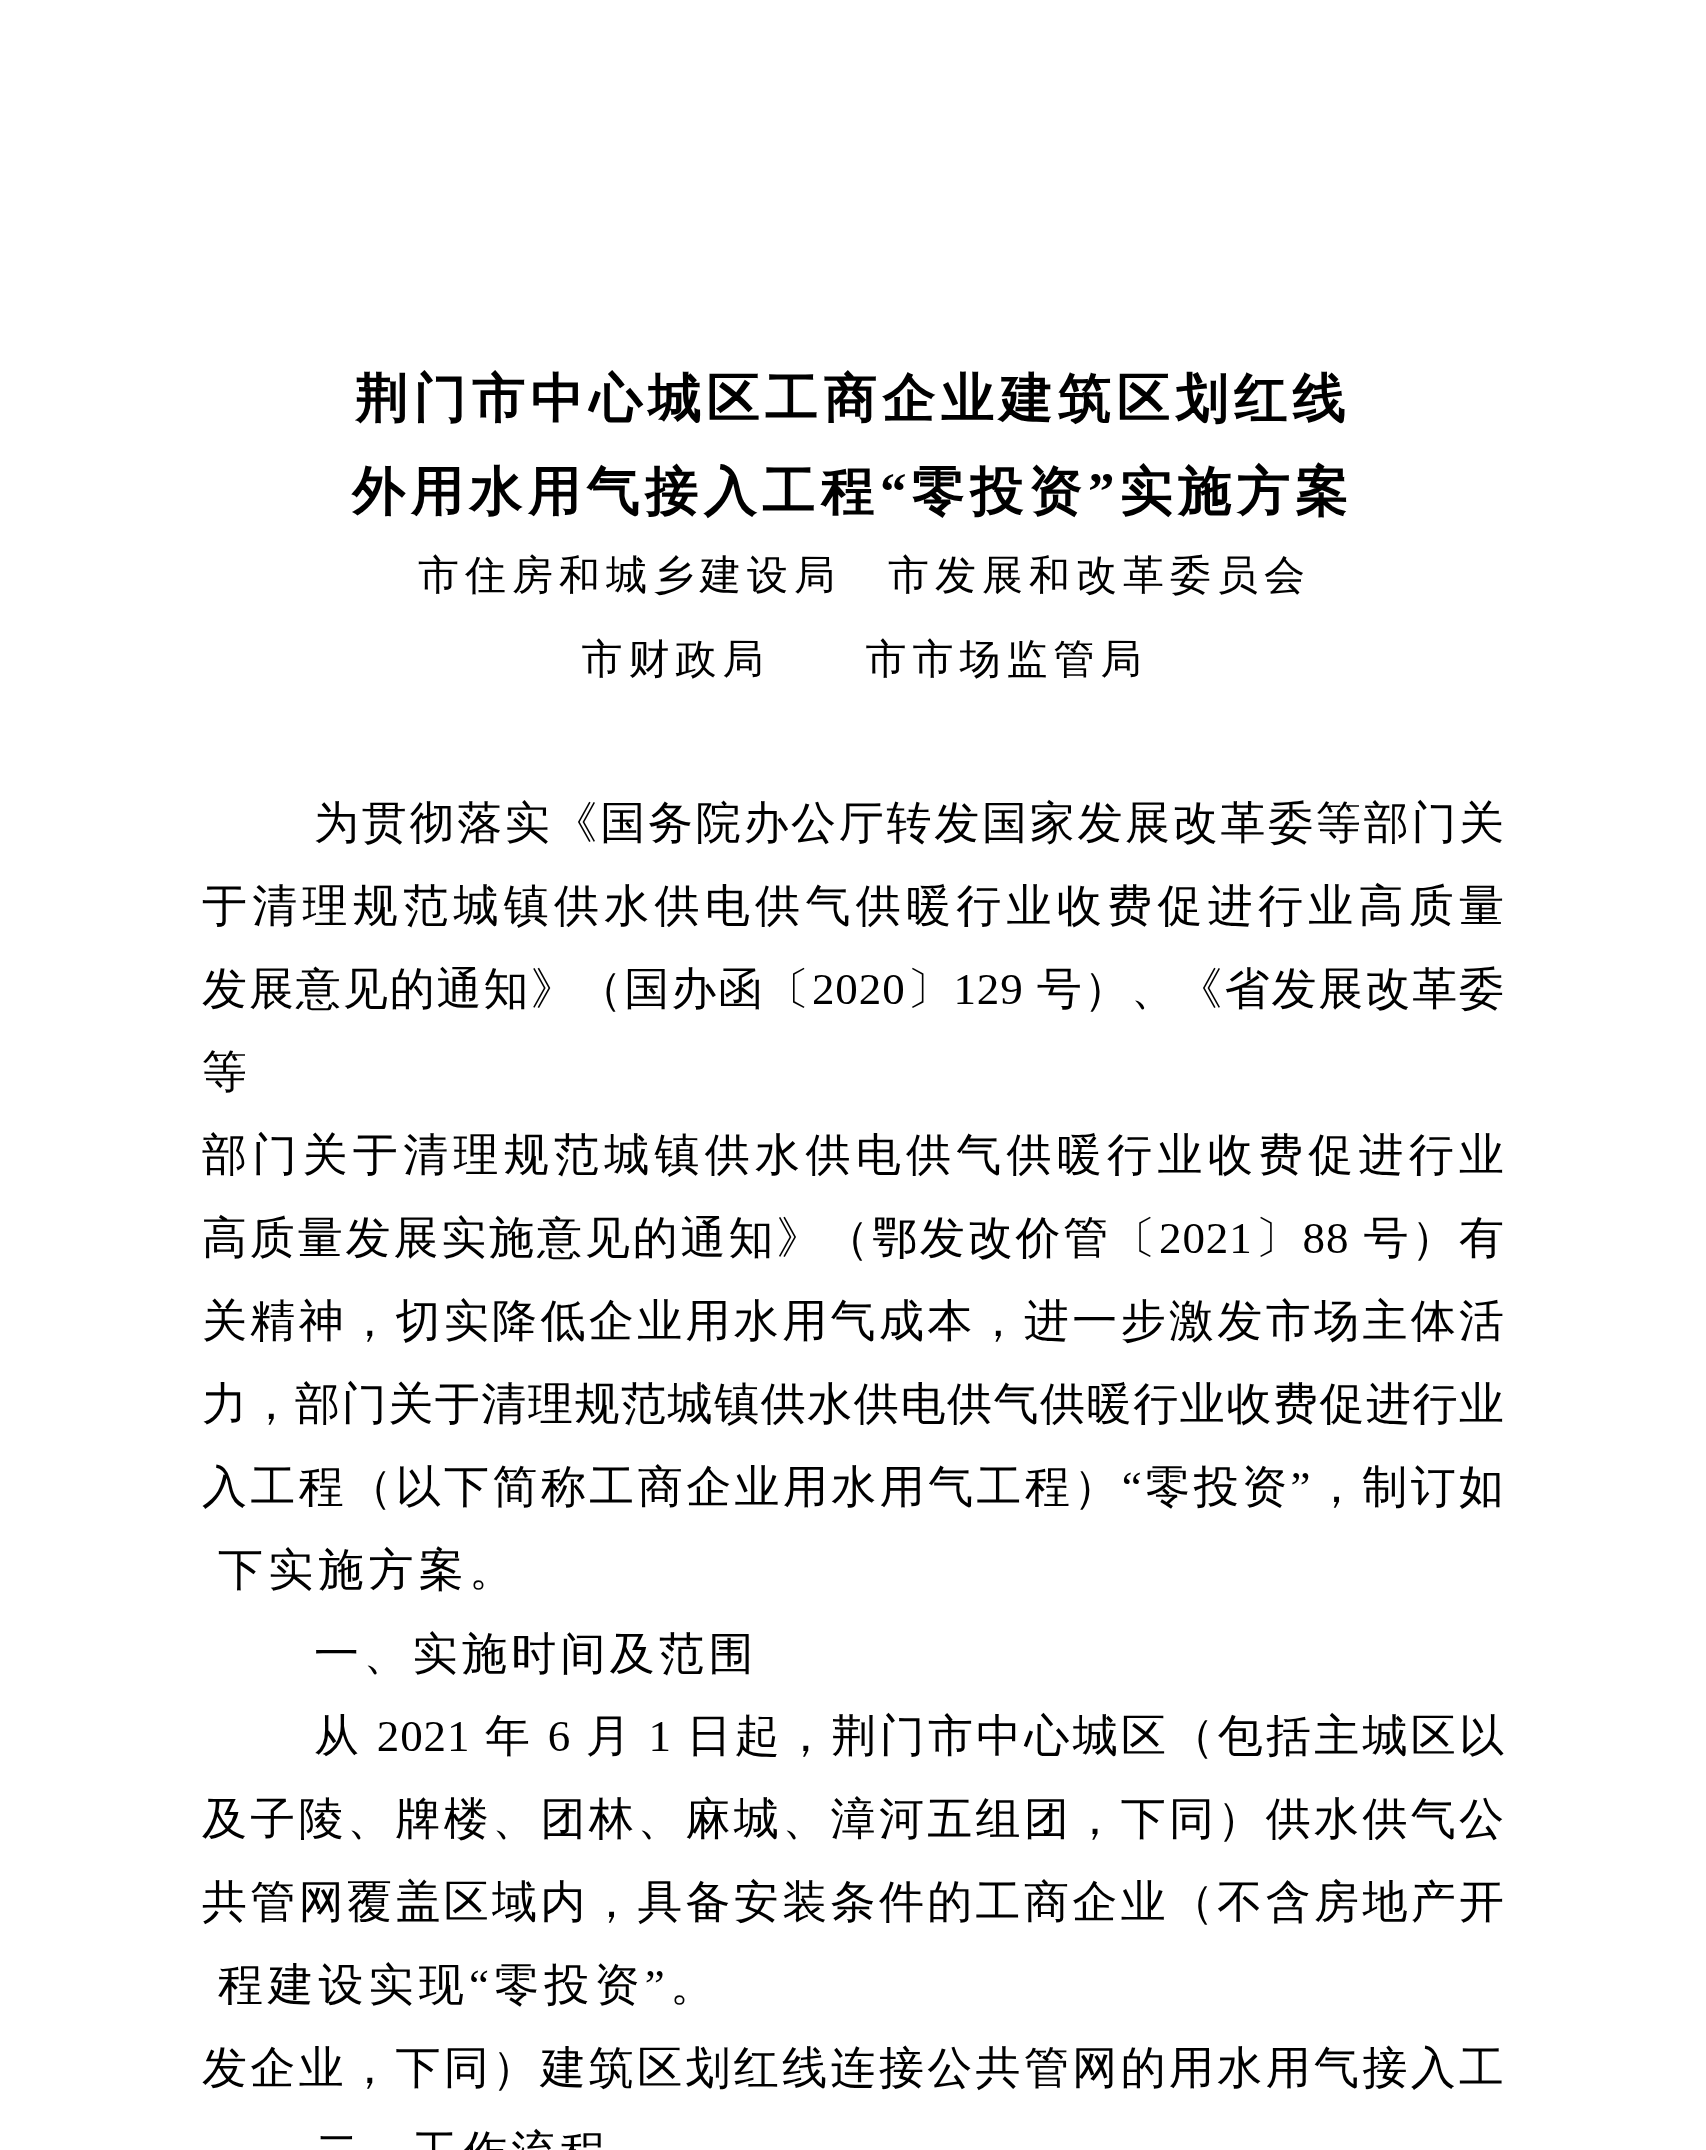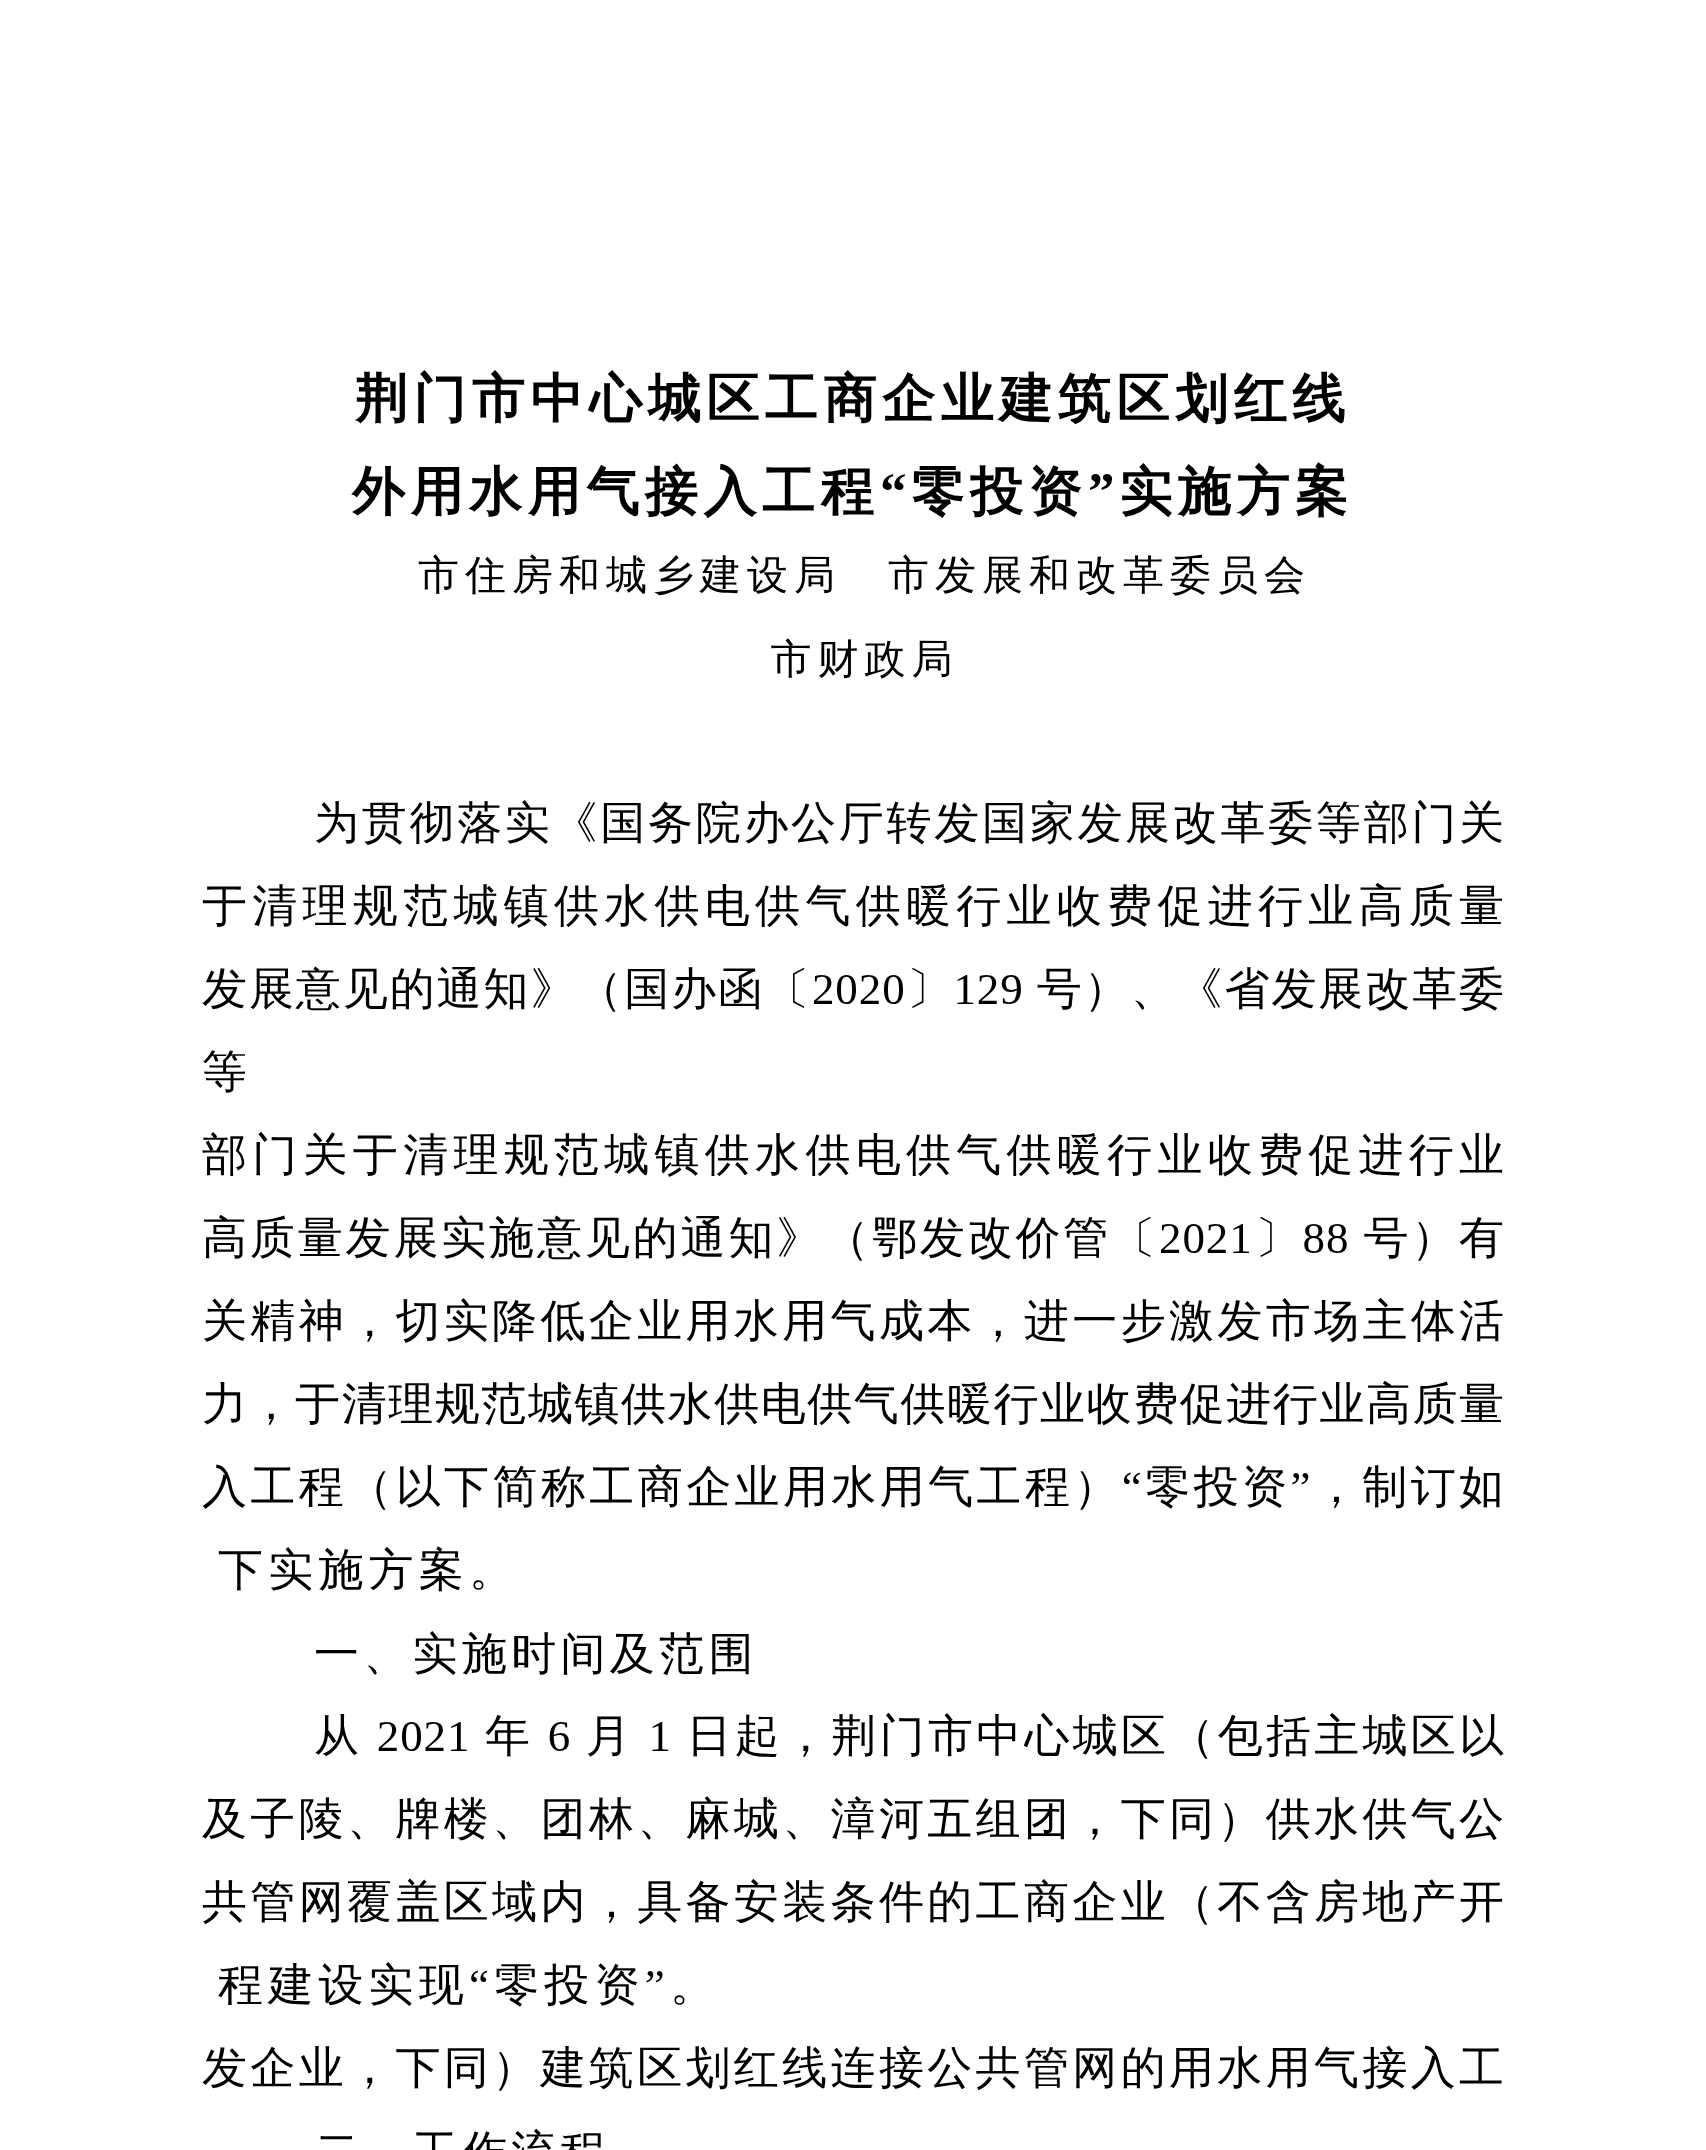--- a/index.html
+++ b/index.html
@@ -90,33 +90,34 @@
     <div>外用水用气接入工程“零投资”实施方案</div>
   </div>
 
   <div class="issuers">
     <div class="issuer-row row1">
       <span>市住房和城乡建设局</span>
       <span>市发展和改革委员会</span>
     </div>
     <div class="issuer-row row2">
       <span>市财政局</span>
+      <span>市市场监管局</span>
     </div>
   </div>
 
   <div class="body-block">
 
     <div class="para">
         <div class="line">为贯彻落实《国务院办公厅转发国家发展改革委等部门关</div>
         <div class="line">于清理规范城镇供水供电供气供暖行业收费促进行业高质量</div>
         <div class="line">发展意见的通知》（国办函〔2020〕129 号）、《省发展改革委等</div>
         <div class="line">部门关于清理规范城镇供水供电供气供暖行业收费促进行业</div>
         <div class="line">高质量发展实施意见的通知》（鄂发改价管〔2021〕88 号）有</div>
         <div class="line">关精神，切实降低企业用水用气成本，进一步激发市场主体活</div>
-        <div class="line">力，于清理规范城镇供水供电供气供暖行业收费促进行业高质量</div>
+        <div class="line">力，部门关于清理规范城镇供水供电供气供暖行业收费促进行业</div>
         <div class="line">入工程（以下简称工商企业用水用气工程）“零投资”，制订如</div>
         <div class="line last">下实施方案。</div>
       </div>
 
     <div class="section-heading">一、实施时间及范围</div>
 
     <div class="para">
         <div class="line">从 2021 年 6 月 1 日起，荆门市中心城区（包括主城区以</div>
         <div class="line">及子陵、牌楼、团林、麻城、漳河五组团，下同）供水供气公</div>
         <div class="line">共管网覆盖区域内，具备安装条件的工商企业（不含房地产开</div>

